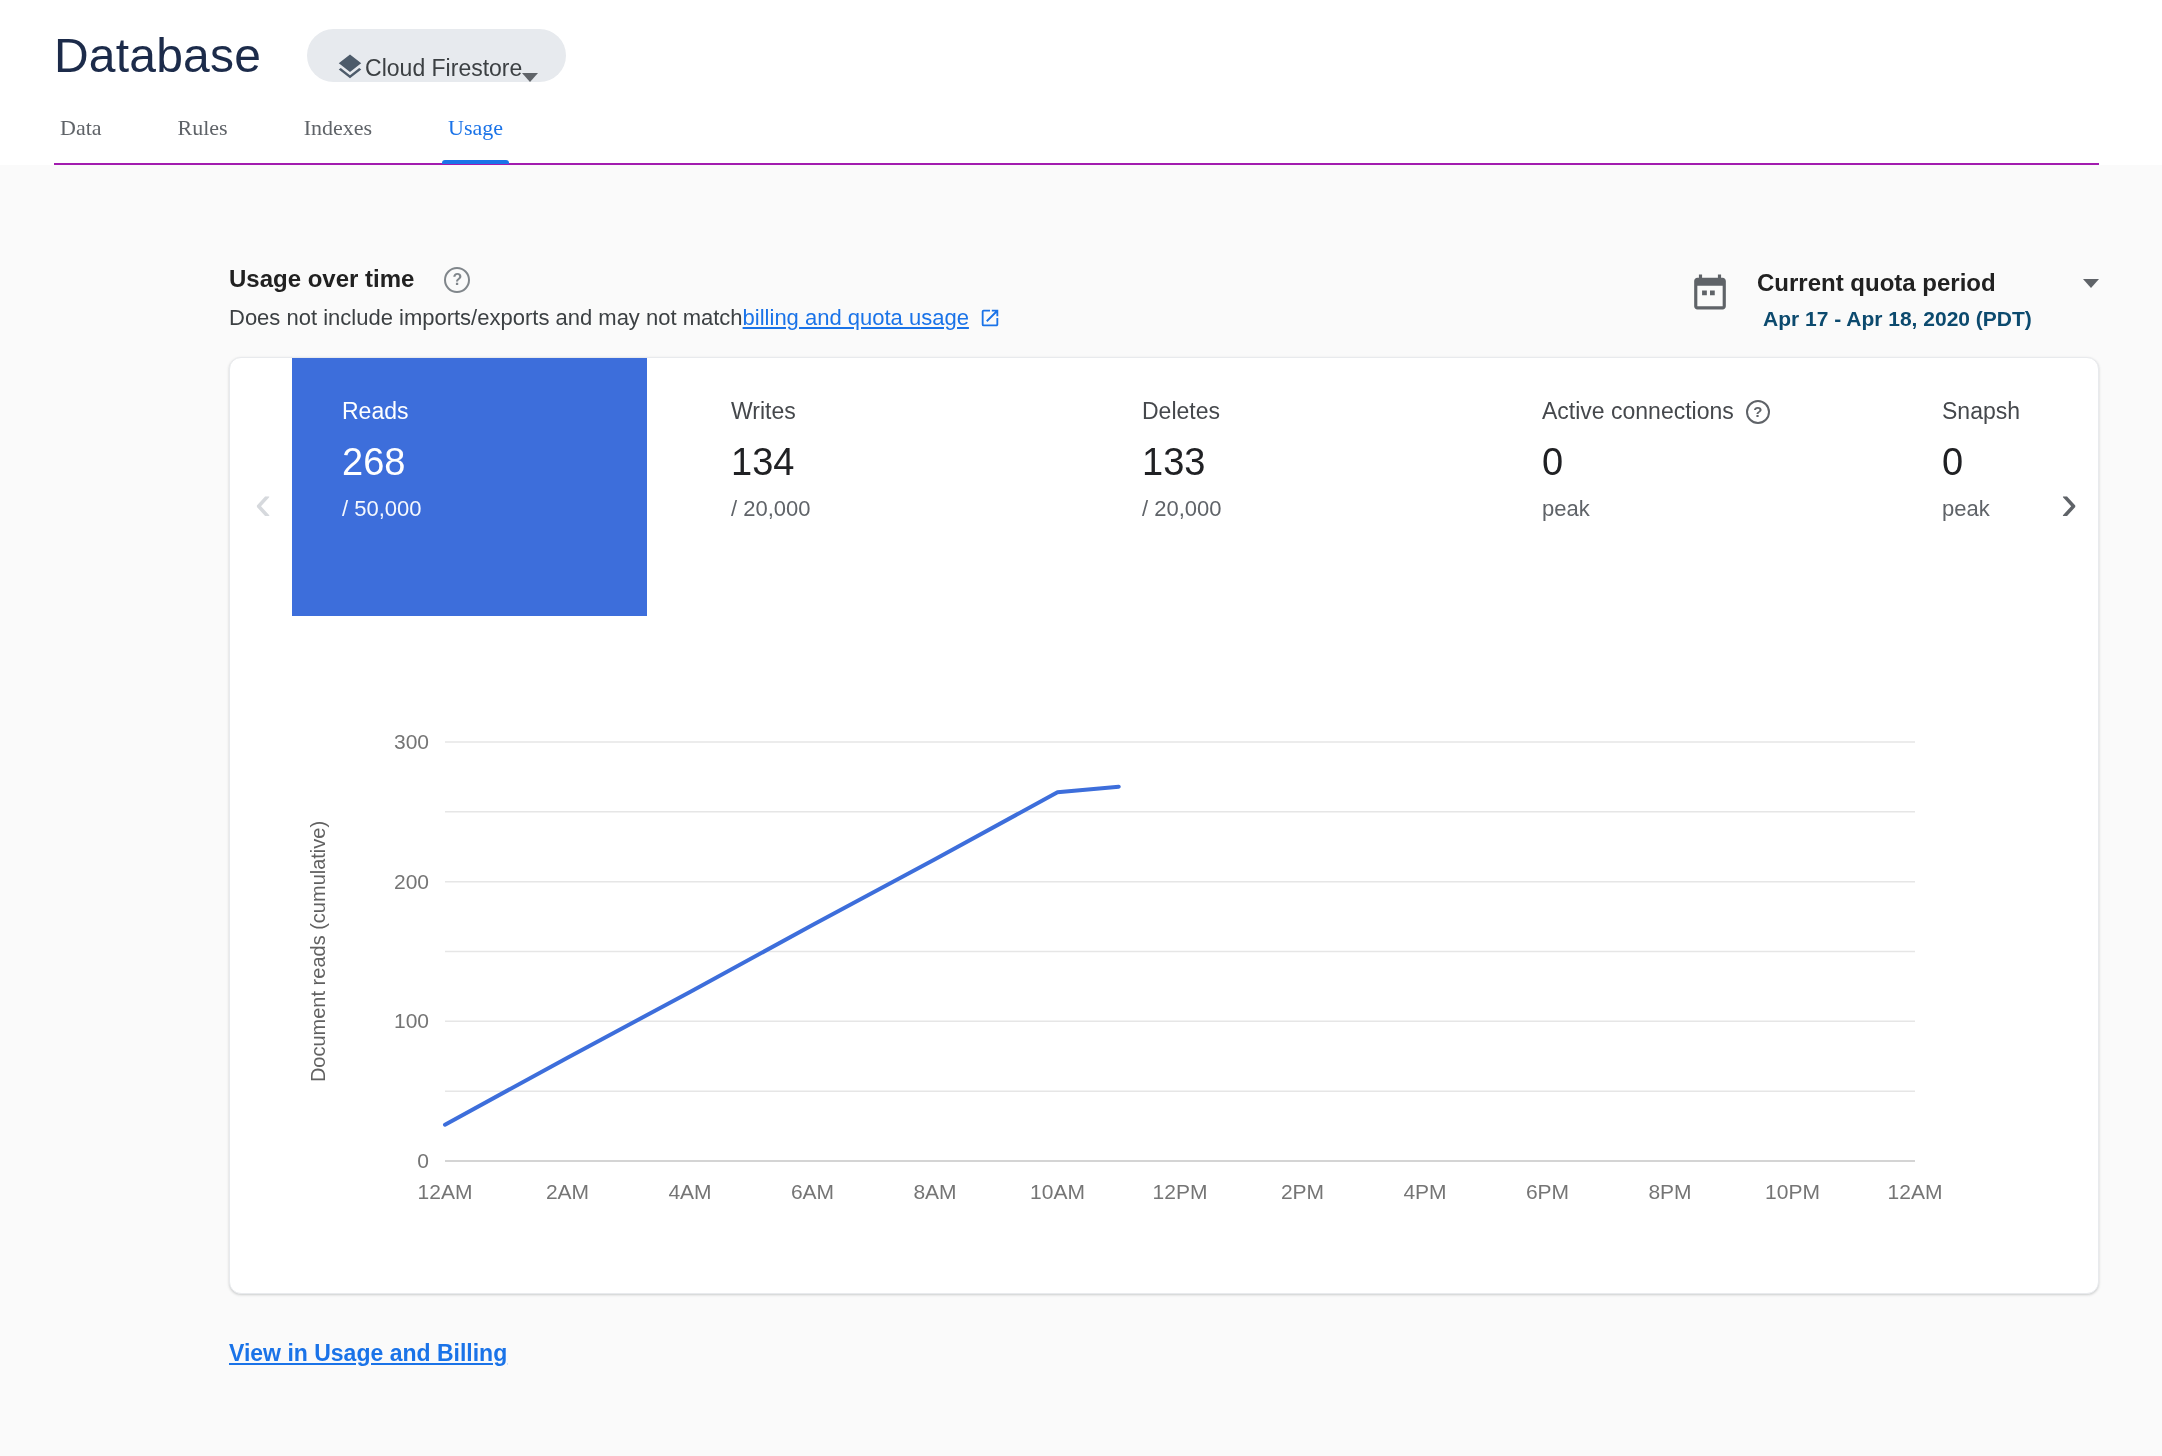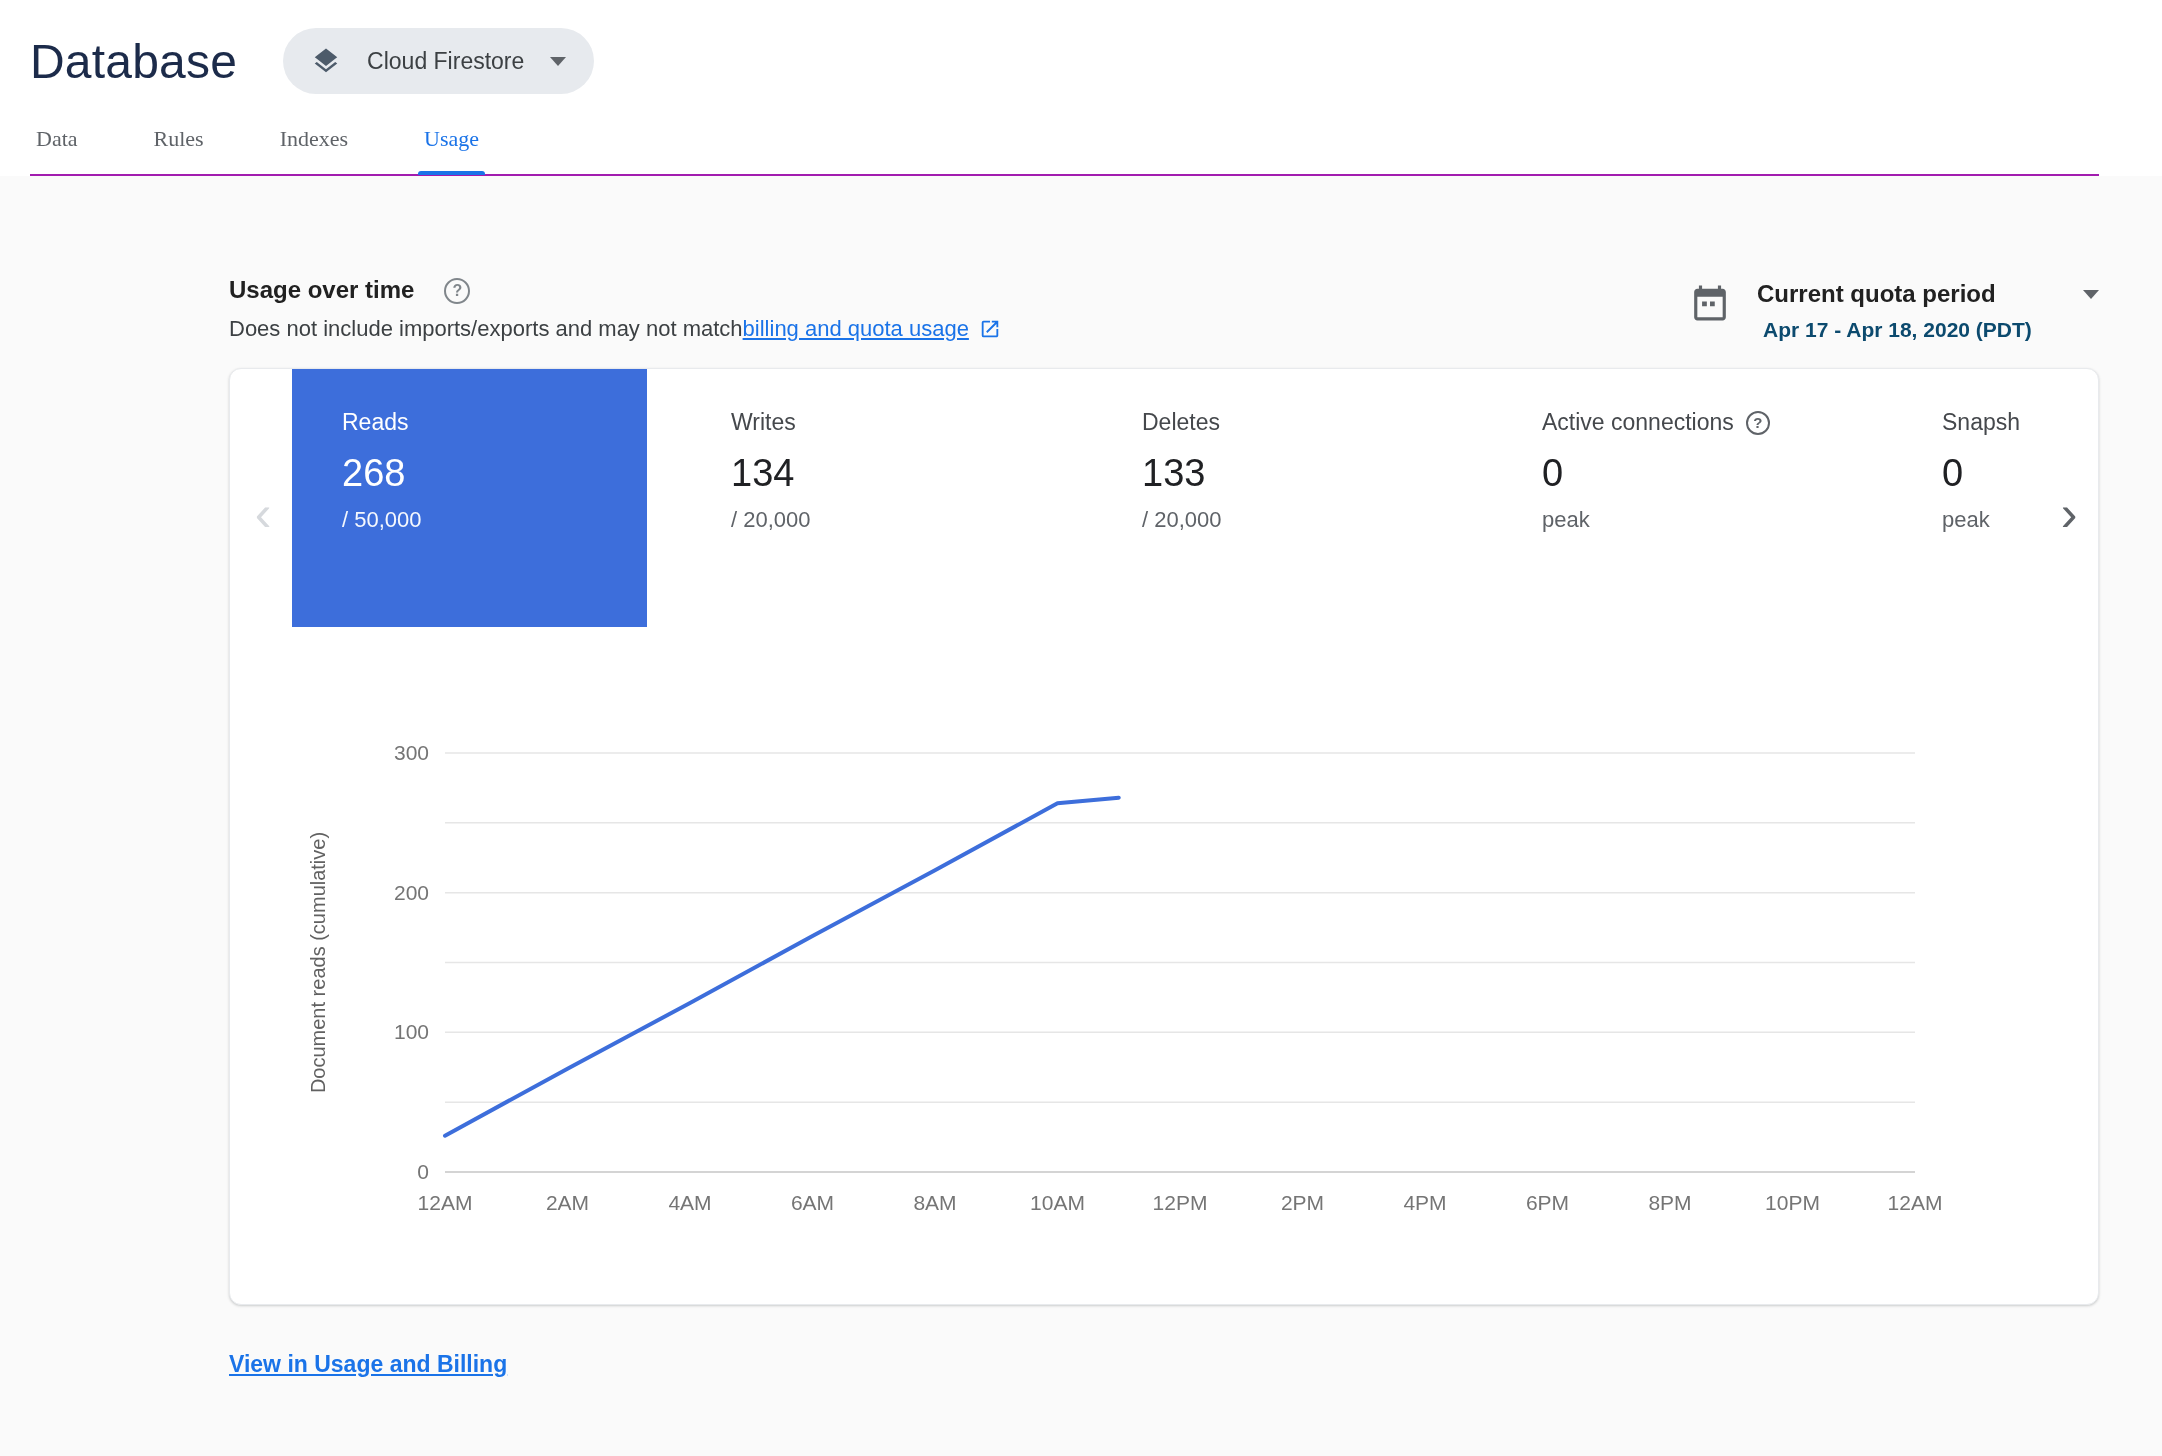--- a/index.html
+++ b/index.html
@@ -4,26 +4,26 @@
 <style>
   * { box-sizing: border-box; margin: 0; padding: 0; }
   html,body { width:2162px; height:1456px; }
   body {
     font-family: "Liberation Sans", "DejaVu Sans", sans-serif;
     background:#fff; color:#202124; overflow:hidden;
   }
   .app { width:2162px; height:1456px; display:flex; flex-direction:column; }
 
   
-  .app-header { background:#fff; padding:28px 63px 0 30px; }
+  .app-header { background:#fff; padding:28px 63px 0 14px;margin-left:40px; }
   .title-row { display:flex; align-items:center; gap:46px; }
   .page-title { font-size:48px; font-weight:500; color:#1c2b4a; letter-spacing:.2px; }
   .product-pill {
-    display:inline-flex; align-items:center; gap:26px;
-    background:#e7eaee; border-radius:34px; height:66px; padding:0 28px;
+    display:inline-flex; align-items:flex-end; gap:0;
+    background:#e7eaee; border-radius:34px; height:53px; padding:0 28px;
     font-size:23px; font-weight:500; color:#3c4043; cursor:pointer;
   }
   .product-pill svg { display:block; }
   .caret-down {
     width:0; height:0; border-left:8px solid transparent; border-right:8px solid transparent;
     border-top:9px solid #5f6368;
   }
   .tabs { display:flex; margin-top:22px; border-bottom:2px solid #a21caf;font-family:Liberation Serif, serif; }
   .tab {
     margin-right:64px; padding:10px 6px 22px; font-size:22px; font-weight:500;

